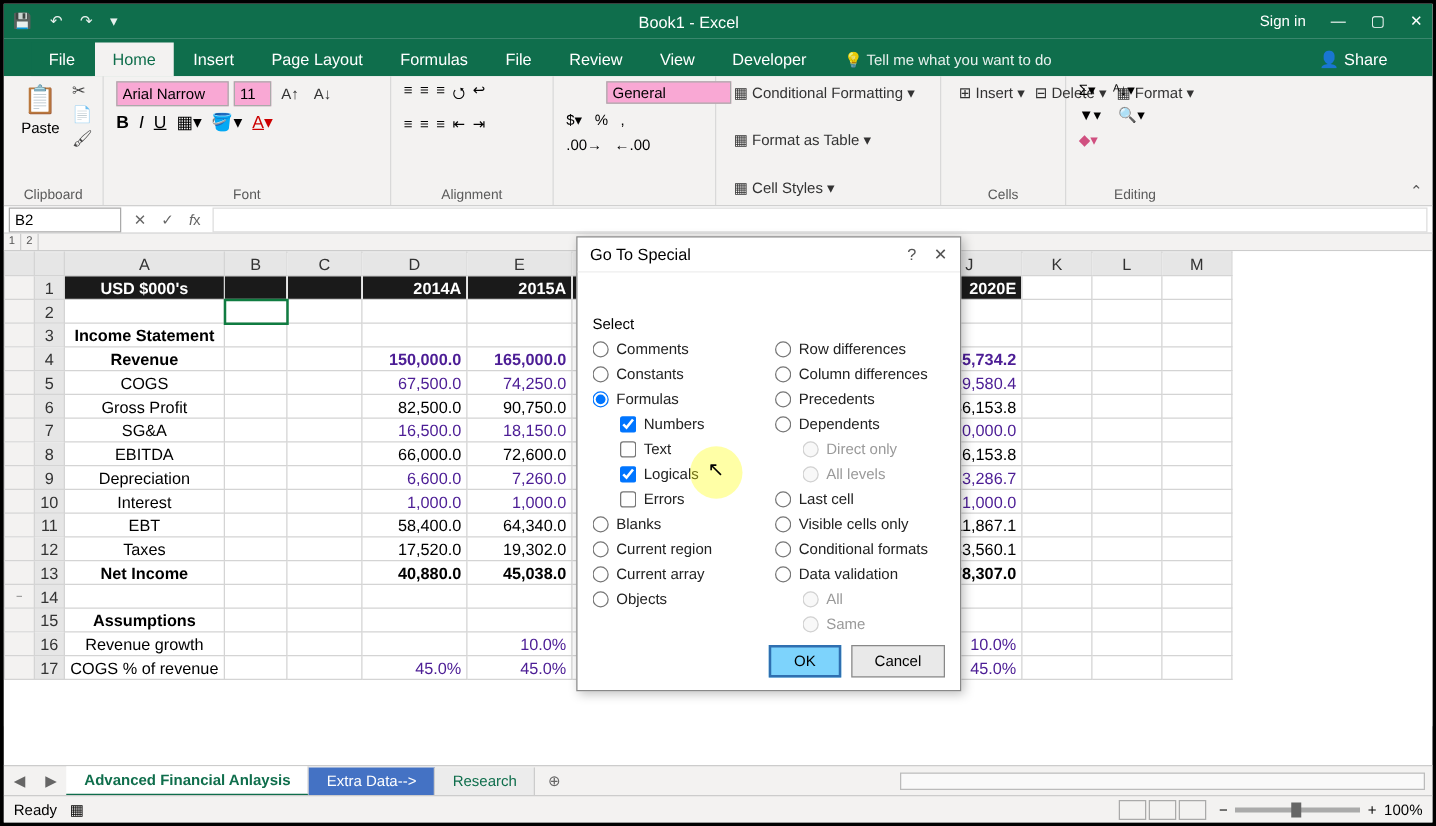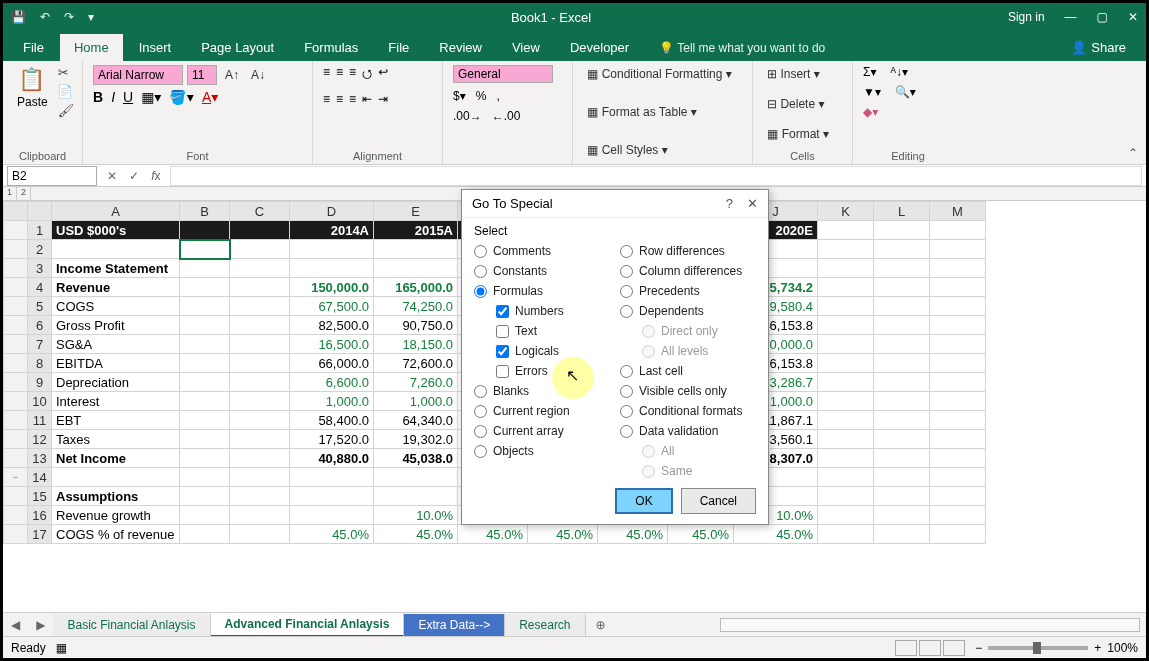--- a/index.html
+++ b/index.html
@@ -2,21 +2,21 @@
 <html><head>
 <meta charset="utf-8">
 <style>
 * { margin:0; padding:0; box-sizing:border-box; }
 body { font-family: "Segoe UI", Tahoma, sans-serif; font-size: 12px; background:#fff; border:3px solid #000; width:1149px; height:661px; position:relative; overflow:hidden;}
 .titlebar { background:#0f6e4c; height:28px; display:flex; align-items:center; color:#fff; padding:0 8px;}
 .titlebar .qat { display:flex; gap:14px; align-items:center; }
 .titlebar .qat span { opacity:.9; }
 .titlebar .title { flex:1; text-align:center; font-size:13px; }
 .titlebar .right { display:flex; gap:20px; align-items:center;}
-.tabbar { background:#0f6e4c; height:30px; display:flex; align-items:flex-end; padding:0 6px; gap:2px; color:#fff;}
+.tabbar { background:#0f6e4c; height:30px; display:flex; align-items:flex-end; padding:0 22px; gap:2px; color:#fff;}
 .tabbar .filebtn { background:#0f6e4c; color:#fff; padding:6px 14px; font-size:13px;}
 .tabbar .tab { padding:6px 14px; font-size:13px; cursor:pointer;}
 .tabbar .tab.active { background:#f3f2f1; color:#0f6e4c; }
 .tabbar .tellme { flex:1; padding:6px 14px; font-size:12px; opacity:.9;}
 .tabbar .share { padding:6px 14px; font-size:13px;}
 .ribbon { background:#f3f2f1; border-bottom:1px solid #d0d0d0; height:104px; display:flex; position:relative;}
 .rgroup { border-right:1px solid #d9d9d9; padding:4px 10px 2px 10px; display:flex; flex-direction:column; justify-content:space-between;}
 .rgroup .body { flex:1; display:flex; gap:6px; align-items:flex-start;}
 .rgroup .label { text-align:center; font-size:11px; color:#5a5a5a; padding-top:2px;}
 .bigbtn { display:flex; flex-direction:column; align-items:center; gap:2px; padding:2px 4px;}
@@ -26,24 +26,24 @@
 .fontsize { width:30px; height:20px;}
 .namebar { display:flex; align-items:center; border-bottom:1px solid #ccc; height:22px; background:#fff;}
 .namebox { width:90px; border:1px solid #aaa; height:20px; margin:1px 4px; font-size:12px; padding:1px 4px;}
 .fxbtn { padding:0 6px; color:#666;}
 .fxbar { flex:1; border:1px solid #ddd; height:20px; margin:1px 4px;}
 .gridwrap { position:relative; height:380px; overflow:hidden; background:#fff;}
 table.sheet { border-collapse:collapse; font-family:"Arial Narrow", Arial, sans-serif; font-size:13px; table-layout:fixed;}
 table.sheet th, table.sheet td { border:1px solid #d4d4d4; height:19px; padding:0 4px; text-align:right; white-space:nowrap; overflow:hidden;}
 table.sheet th { background:#e6e6e6; font-weight:normal; color:#333; text-align:center;}
 table.sheet th.rowh { width:24px; background:#e6e6e6;}
-table.sheet .colA { width:128px; text-align:left;}
+table.sheet .colA { width:128px; text-align:center;}
 .hdrA { background:#1a1a1a; color:#fff; font-weight:bold; text-align:left;}
 .hdrY { background:#1a1a1a; color:#fff; font-weight:bold; text-align:center;}
-.purple { color:#15803d; }
+.purple { color:#4c1d95; }
 .bold { font-weight:bold;}
 .activecell { outline:2px solid #107c41; outline-offset:-1px;}
 .grpbar { background:#f3f2f1; border-bottom:1px solid #ccc; height:14px; display:flex;}
 .grpbar div { border-right:1px solid #ccc; font-size:9px; text-align:center; color:#555;}
 .sheettabs { position:absolute; left:0; right:0; bottom:22px; height:24px; background:#f3f2f1; border-top:1px solid #ccc; display:flex; align-items:center; font-size:12px;}
 .sheettabs .nav { padding:0 8px; color:#666;}
 .sheettabs .st { padding:4px 14px; border-right:1px solid #ccc; background:#ececec; color:#0f6e4c; cursor:pointer;}
 .sheettabs .st.active { background:#fff; font-weight:bold; border-bottom:2px solid #0f6e4c;}
 .sheettabs .st.extra { background:#4472c4; color:#fff;}
 .sheettabs .addsheet { padding:0 10px; color:#666;}
@@ -51,21 +51,21 @@
 .statusbar .right { display:flex; align-items:center; gap:10px;}
 .viewbtns { display:flex; gap:2px;}
 .viewbtns span { width:22px; height:16px; border:1px solid #aaa; display:inline-block;}
 .zoom { display:flex; align-items:center; gap:6px;}
 .zoom .slider { width:100px; height:4px; background:#aaa; position:relative;}
 .zoom .slider::after { content:""; position:absolute; left:45%; top:-4px; width:8px; height:12px; background:#666;}
 
 .dialog { position:absolute; left:458px; top:186px; width:308px; background:#fff; border:1px solid #888; box-shadow:2px 2px 8px rgba(0,0,0,.25); font-size:12px;}
 .dialog .dtitle { display:flex; justify-content:space-between; align-items:center; padding:6px 10px; border-bottom:1px solid #eee; font-size:13px;}
 .dialog .dtitle .ctrls { display:flex; gap:14px; color:#555;}
-.dialog .dbody { padding:6px 12px 10px 12px;}
+.dialog .dbody { padding:6px 12px 10px 12px;margin-top:28px;}
 .dialog .cols { display:flex; gap:10px;}
 .dialog .col { flex:1; display:flex; flex-direction:column; gap:6px;}
 .dialog label { display:flex; align-items:center; gap:6px; color:#222; white-space:nowrap;}
 .dialog .sub { margin-left:22px;}
 .dialog .disabled { color:#9a9a9a;}
 .dialog .btns { display:flex; justify-content:flex-end; gap:8px; padding-top:10px;}
 .dialog button { padding:4px 18px; font-size:12px; border:1px solid #888; background:#e9e9e9;}
 .dialog button.primary { border:2px solid #2f6fb0; background:#7dd3fc;}
 .highlight { position:absolute; left:549px; top:354px; width:42px; height:42px; border-radius:50%; background:rgba(255,255,0,.35); z-index:5;}
 .cursor { position:absolute; left:563px; top:363px; font-size:16px; color:#000; z-index:6;}
@@ -155,21 +155,21 @@
         <span>≡</span>
         <span>⇤</span>
         <span>⇥</span>
       </div>
     </div>
     <div class="label">Alignment</div>
   </div>
 
   <div class="rgroup" style="width:130px">
     <div class="body" style="flex-direction:column;gap:6px">
-      <input class="fake" style="width: 100px;" value="General">
+      <input class="fake" style="width: 100px; margin-left: 32px;" value="General">
       <div style="display:flex;gap:10px">
         <span>$▾</span>
         <span>%</span>
         <span>,</span>
       </div>
       <div style="display:flex;gap:10px">
         <span>.00→</span>
         <span>←.00</span>
       </div>
     </div>
@@ -179,21 +179,21 @@
   <div class="rgroup" style="width:180px">
     <div class="body" style="flex-direction:column;gap:20px">
       <div class="smbtn">▦ <span>Conditional Formatting</span> ▾</div>
       <div class="smbtn">▦ <span>Format as Table</span> ▾</div>
       <div class="smbtn">▦ <span>Cell Styles</span> ▾</div>
     </div>
     <div class="label">&nbsp;</div>
   </div>
 
   <div class="rgroup" style="width:100px">
-    <div class="body" style="flex-direction:column;gap:12px">
+    <div class="body" style="flex-direction:row;gap:0">
       <div class="smbtn">⊞ <span>Insert</span> ▾</div>
       <div class="smbtn">⊟ <span>Delete</span> ▾</div>
       <div class="smbtn">▦ <span>Format</span> ▾</div>
     </div>
     <div class="label">Cells</div>
   </div>
 
   <div class="rgroup" style="width:110px;border-right:none">
     <div class="body" style="flex-direction:column;gap:6px">
       <div style="display:flex;gap:14px">
@@ -569,21 +569,20 @@
           <td class=""></td>
           <td class=""></td>
         </tr>
       </tbody>
     </table>
 </div>
 
 <div class="sheettabs">
   <span class="nav">◀</span>
   <span class="nav">▶</span>
-  <div class="st">Basic Financial Anlaysis</div>
   <div class="st active">Advanced Financial Anlaysis</div>
   <div class="st extra">Extra Data--&gt;</div>
   <div class="st">Research</div>
   <span class="addsheet">⊕</span>
   <div style="flex:1"></div>
   <div style="width:420px;height:14px;border:1px solid #bbb;margin-right:6px;background:#f9f9f9"></div>
 </div>
 
 <div class="statusbar">
   <div>

